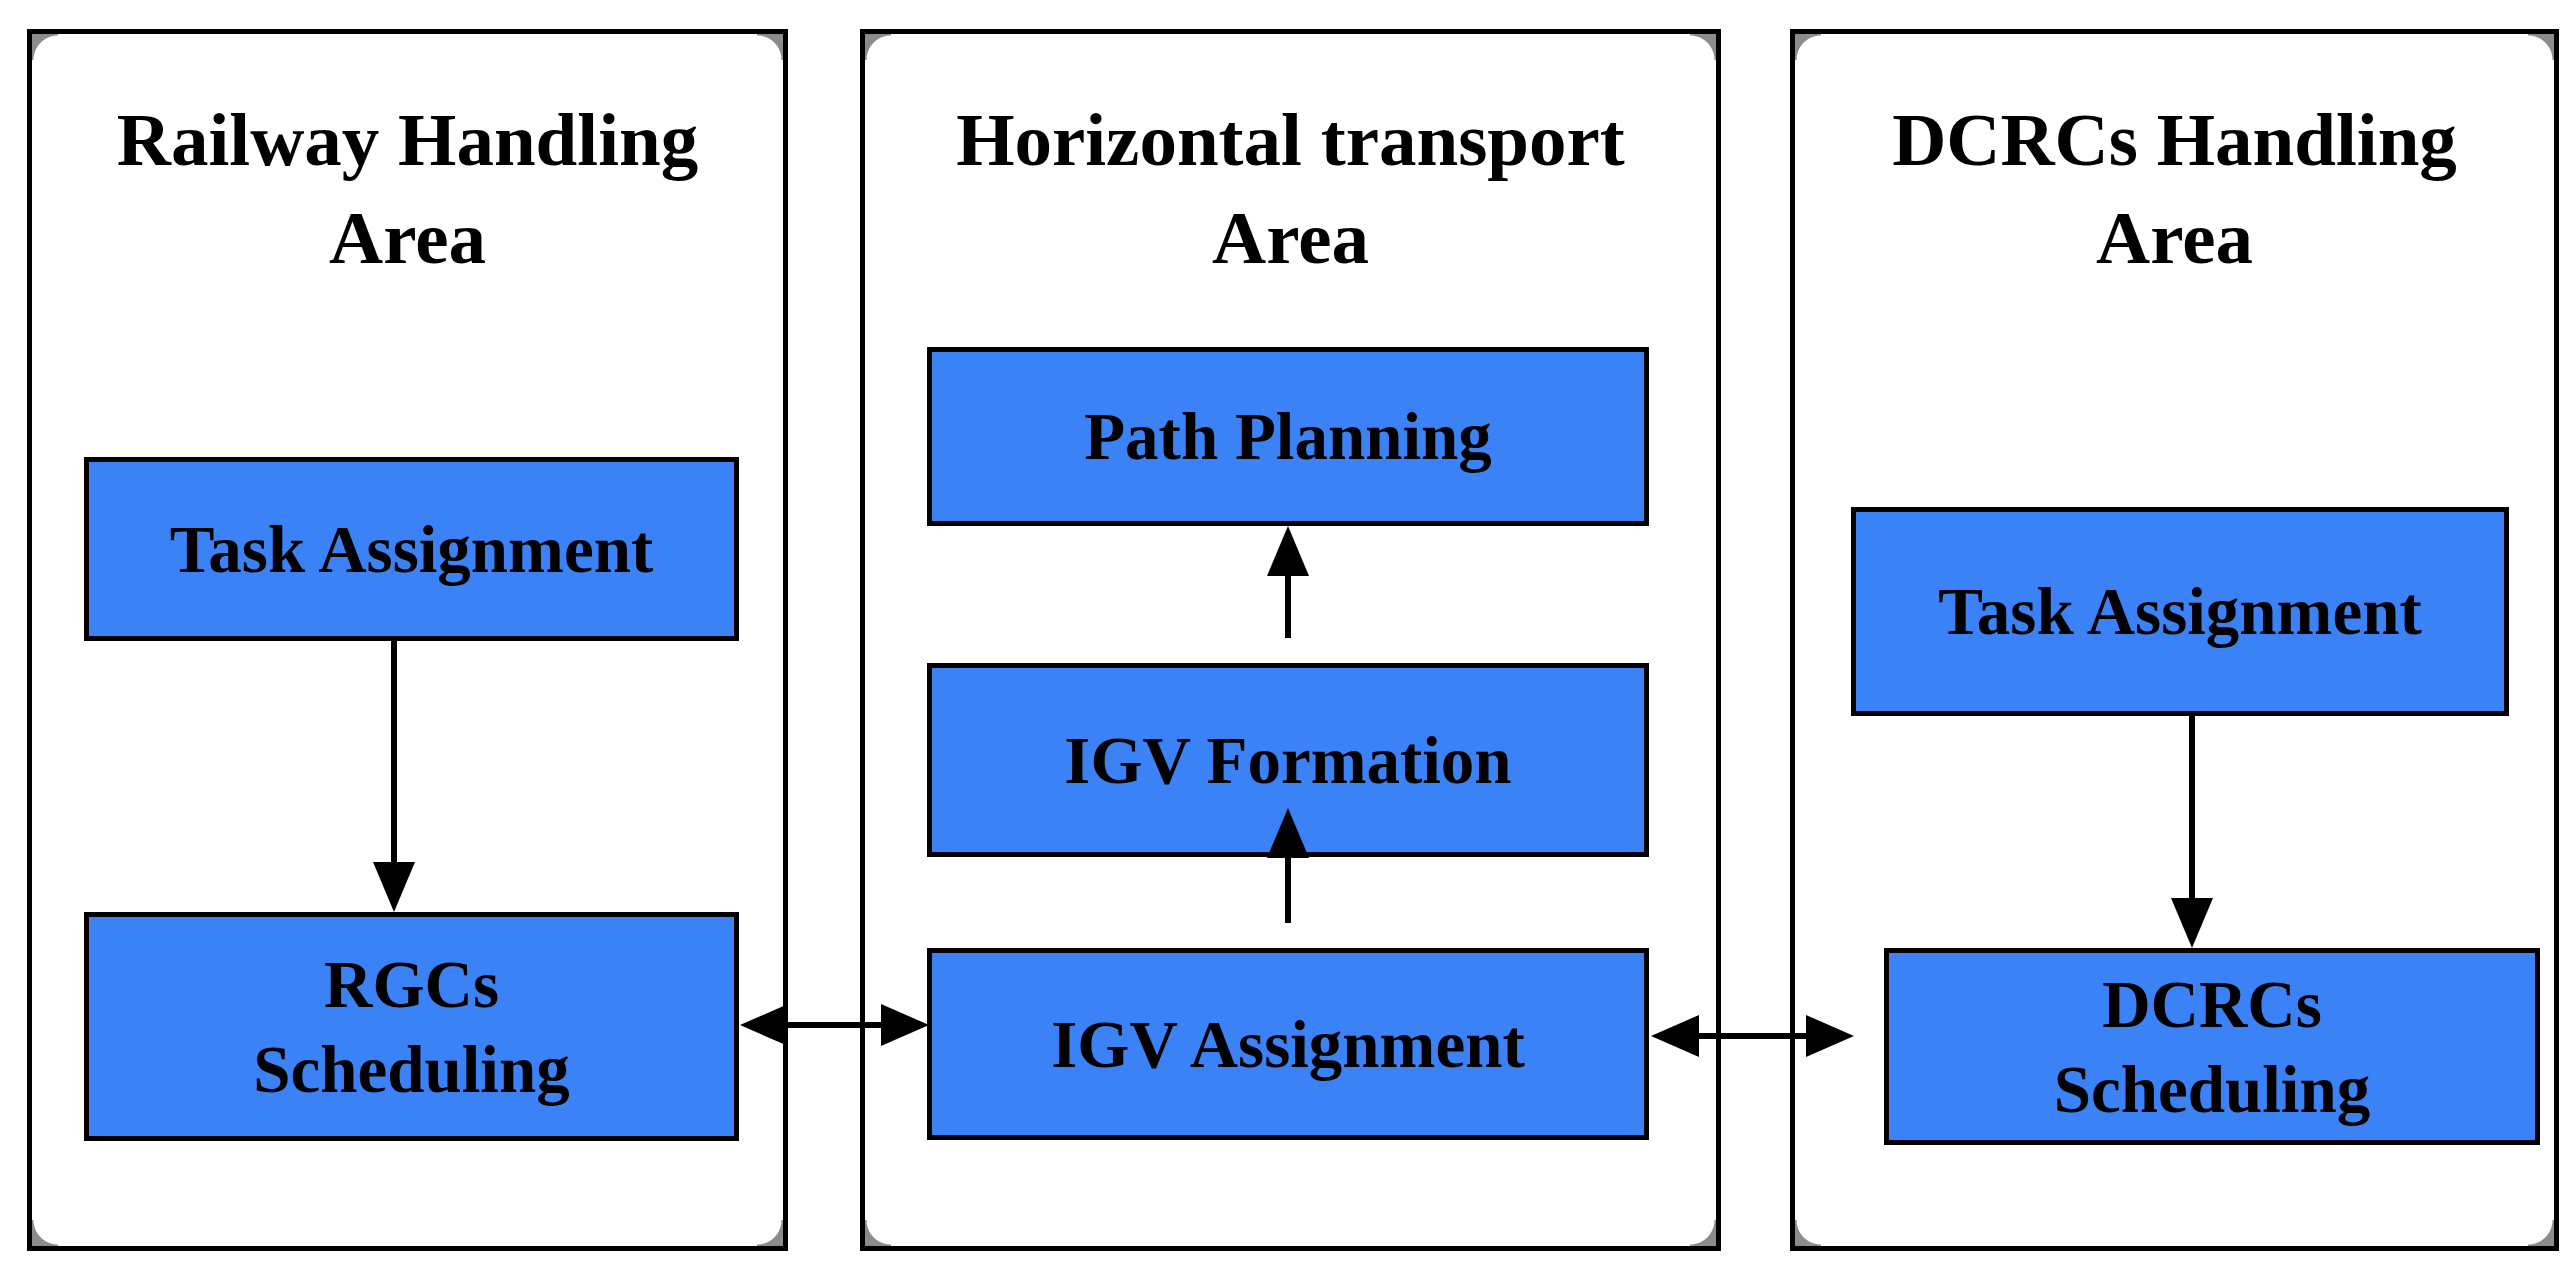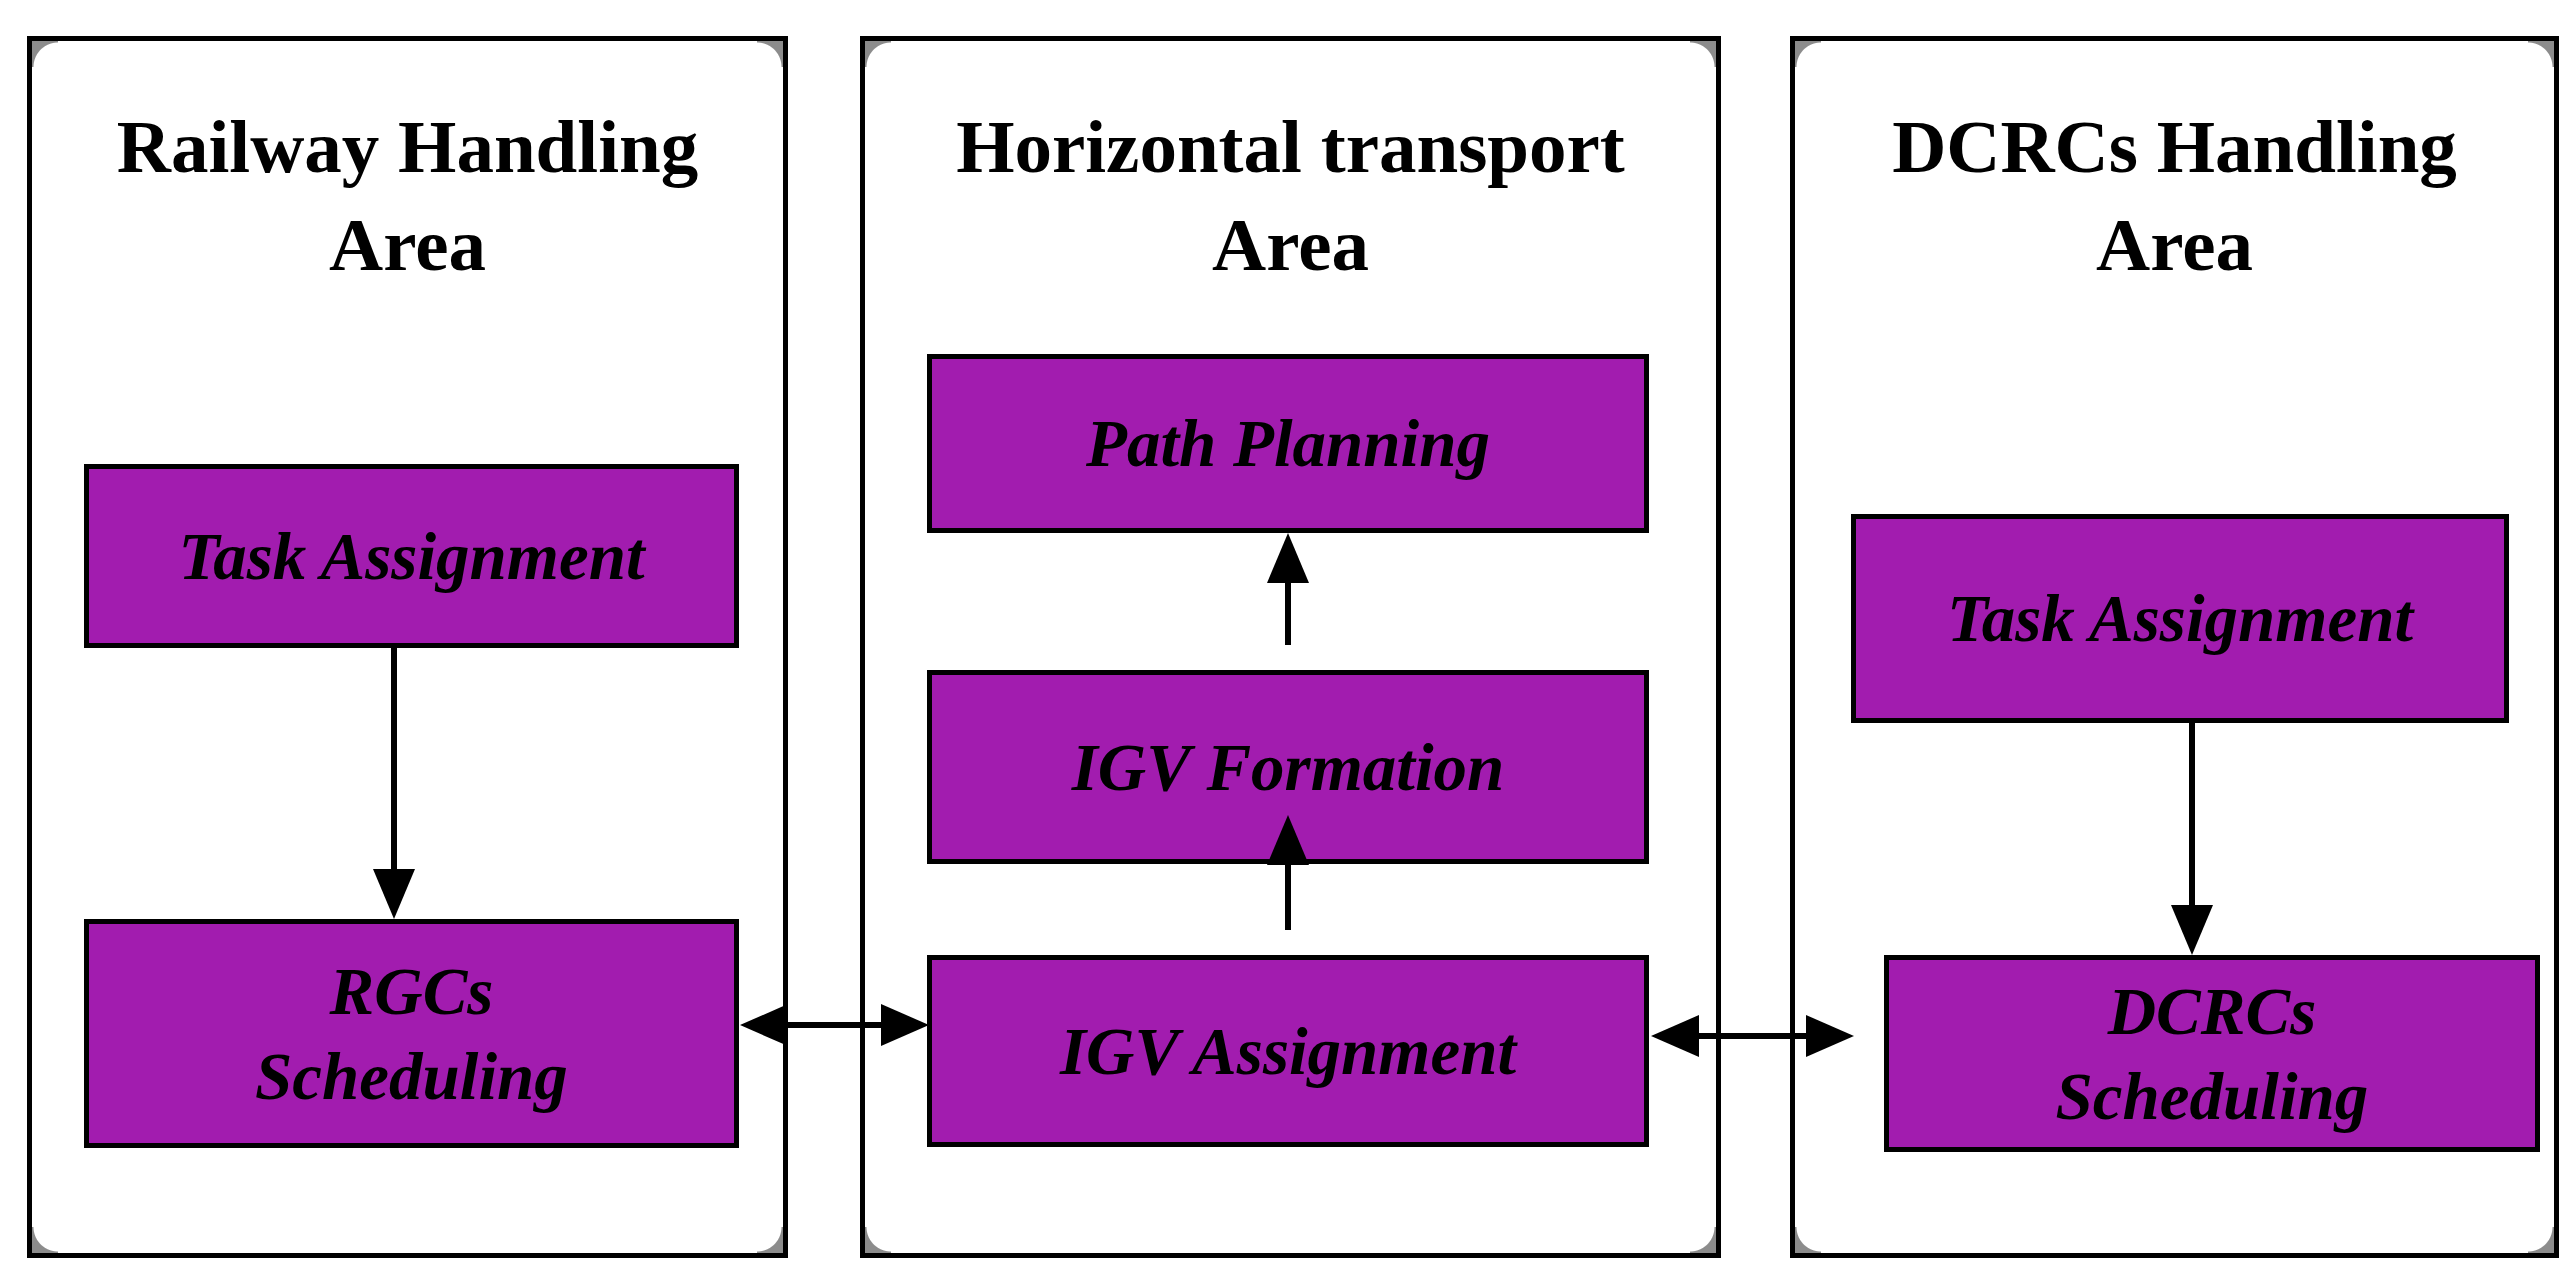--- a/index.html
+++ b/index.html
@@ -8,21 +8,21 @@
     position: relative;
     width: 2576px;
     height: 1265px;
     background: #ffffff;
     font-family: "Liberation Serif", "DejaVu Serif", serif;
     color: #000000;
     overflow: hidden;
   }
   .panel {
     position: absolute;
-    top: 36px;
+    top: 29px;
     height: 1222px;
     border: 5.7px solid #000000;
     background: #ffffff;
   }
   .panel-railway    { left: 27px;   width: 761px; }
   .panel-horizontal { left: 860px;  width: 861px; padding-left: 32px; }
   .panel-yard       { left: 1790px; width: 769px; }
 
   
   .corner { position: absolute; width: 26px; height: 26px; pointer-events: none; }
@@ -42,31 +42,30 @@
     font-weight: bold;
     font-size: 75px;
     line-height: 1.3;
     white-space: nowrap;
   }
   .panel-title span { display: block; }
 
   .node {
     position: absolute;
     border: 5.7px solid #000000;
-    background: #a21caf;
+    background: #3b82f6;
     display: flex;
     flex-direction: column;
     align-items: center;
     justify-content: center;
     text-align: center;
     font-weight: bold;
     font-size: 67px;
     line-height: 1.26;
     white-space: nowrap;
-    font-style: italic;
   }
 
   
   .node-task-railway { left: 52px; top: 423px; width: 655px; height: 184px; }
   .node-rgcs         { left: 52px; top: 878px; width: 655px; height: 229px; }
 
   
   .node-path { left: 62px; top: 313px; width: 722px; height: 179px; }
   .node-igvf { left: 62px; top: 604px; width: 722px; height: 194px; margin-top: 25px; }
   .node-igva { left: 62px; top: 914px; width: 722px; height: 192px; }

